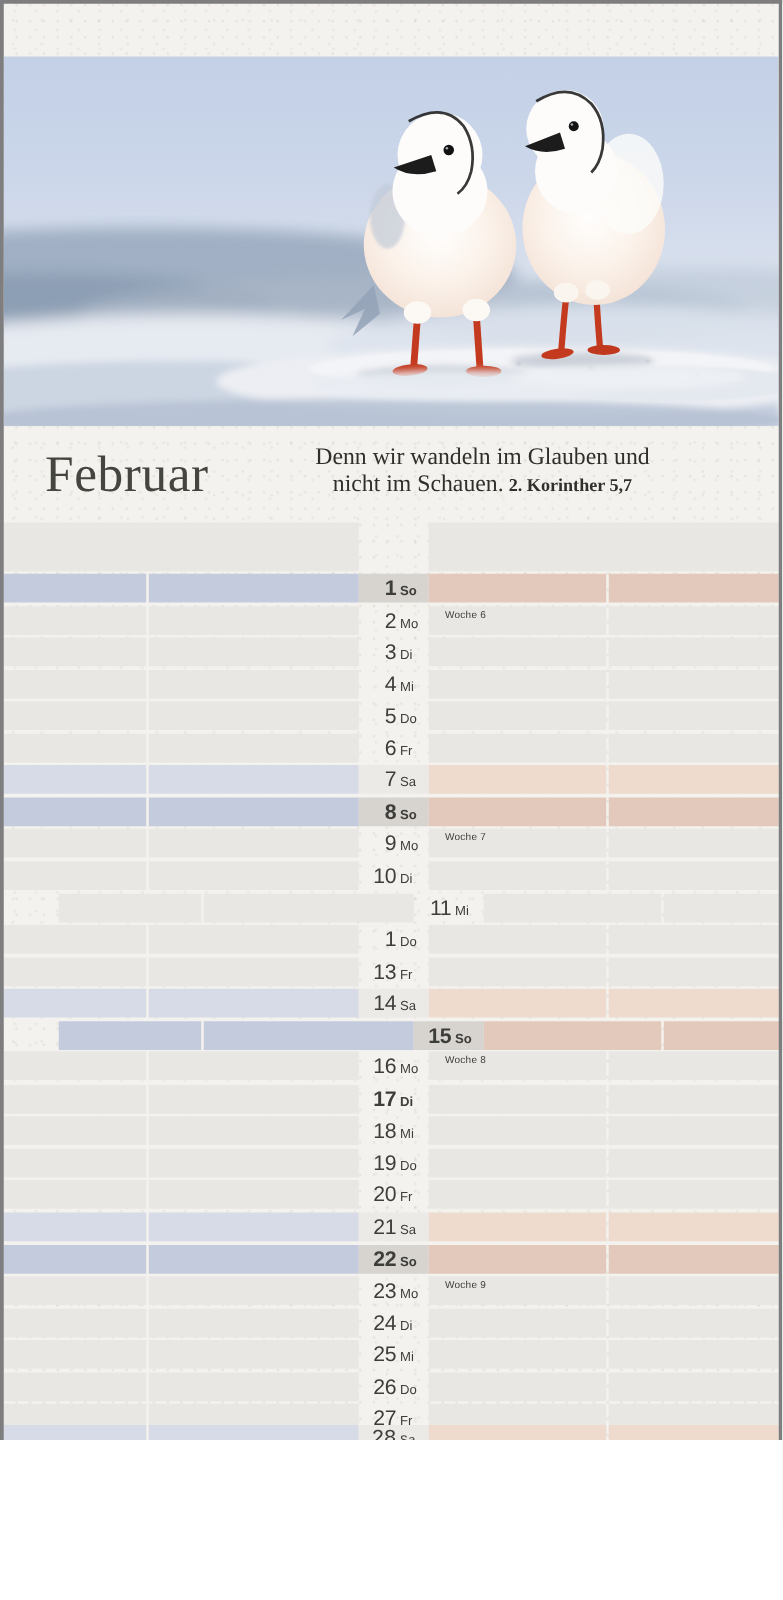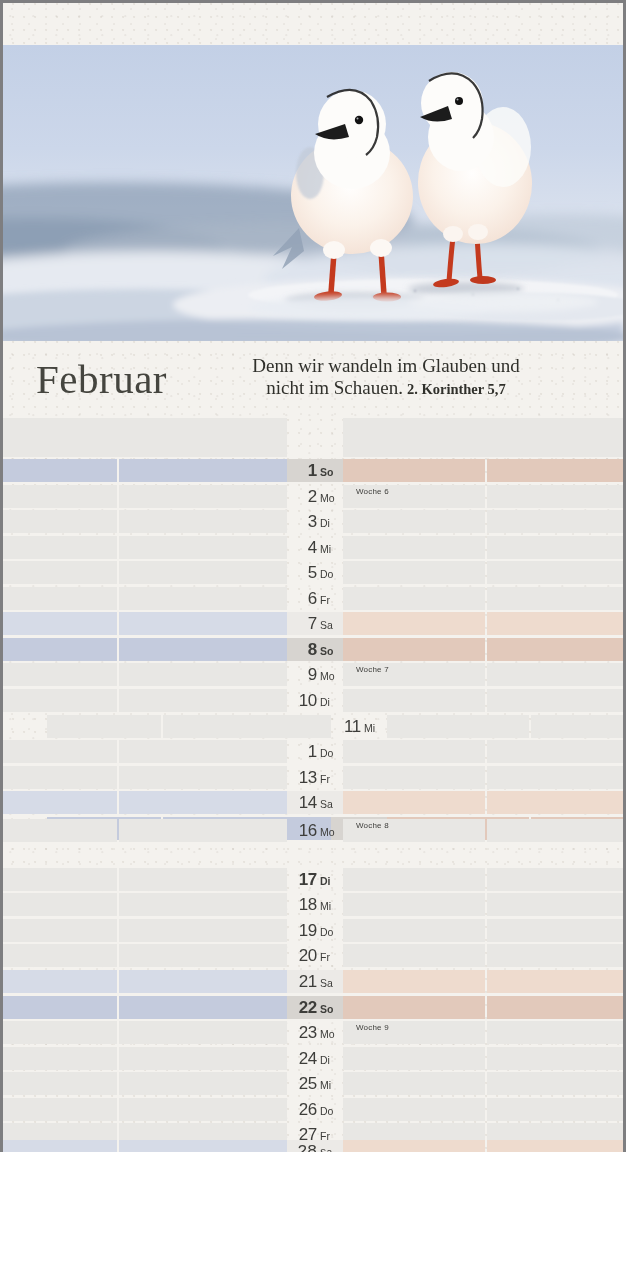--- a/index.html
+++ b/index.html
@@ -341,21 +341,21 @@
       <div class="row sun" style="top: 816.7px; margin-left: 44px;">
         <div class="cell l1"></div>
         <div class="cell l2"></div>
         <div class="cell c">
           <span class="num">15</span>
           <span class="abbr">So</span>
         </div>
         <div class="cell r1"></div>
         <div class="cell r2"></div>
       </div>
-      <div class="row weekday" style="top: 819px;">
+      <div class="row weekday" style="top: 841px;">
         <div class="cell l1"></div>
         <div class="cell l2"></div>
         <div class="cell c">
           <span class="num">16</span>
           <span class="abbr">Mo</span>
         </div>
         <div class="cell r1">
           <span class="woche">Woche 8</span>
         </div>
         <div class="cell r2"></div>

